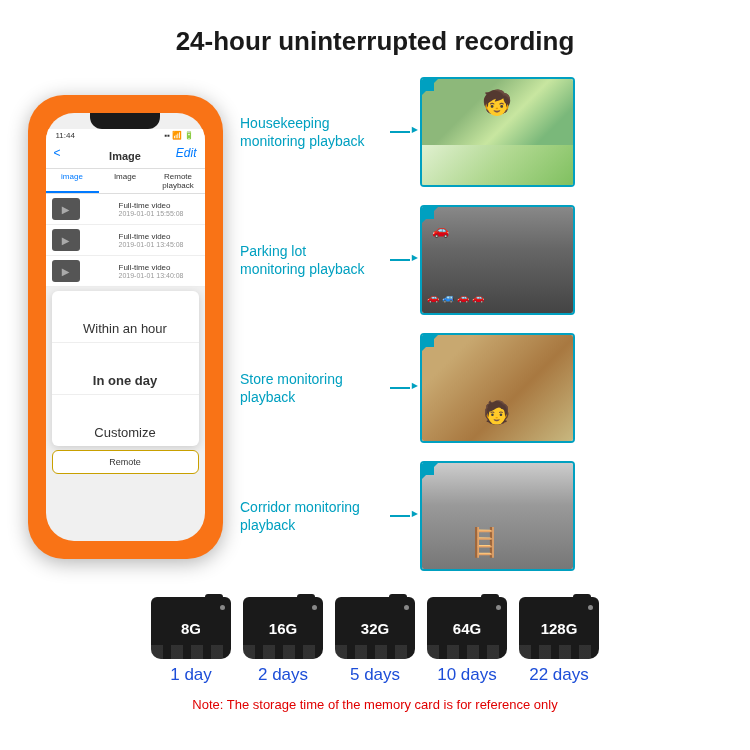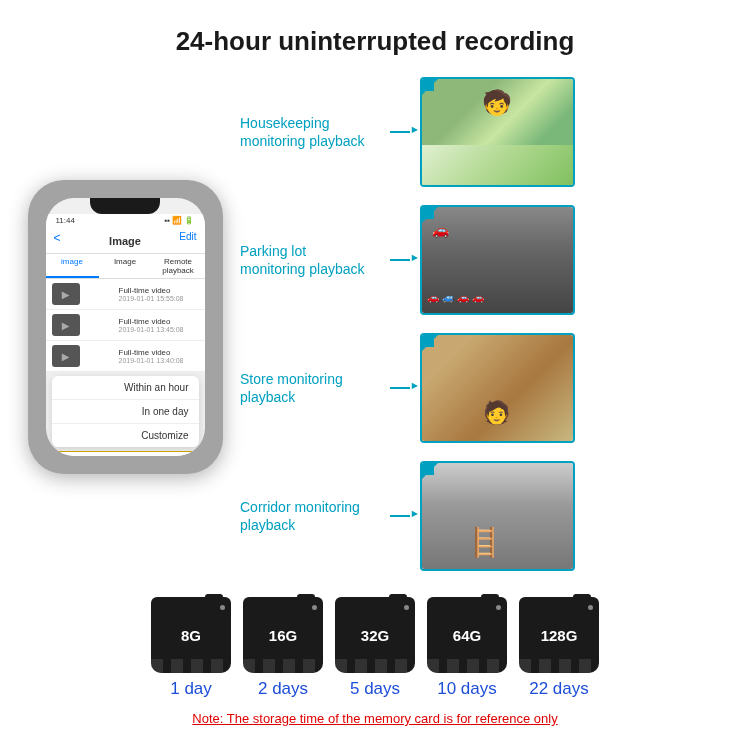--- a/index.html
+++ b/index.html
@@ -34,22 +34,22 @@
     .phone-section {
       width: 210px;
       flex-shrink: 0;
       display: flex;
       align-items: center;
       justify-content: center;
     }
 
     .phone-mockup {
       width: 195px;
-      height: 294px;
-      background: #a3a3a3;
+      height: 464px;
+      background: #f97316;
       border-radius: 36px;
       padding: 18px;
       position: relative;
       box-shadow: 0 4px 20px rgba(0,0,0,0.3);
     }
 
     .phone-screen {
       width: 100%;
       height: 100%;
       background: #f0f0f0;
@@ -97,22 +97,23 @@
     }
     .phone-app-header .title {
       font-size: 11px;
       font-weight: bold;
       color: #333;
     }
     .phone-app-header .edit-btn {
       position: absolute;
       right: 8px;
       top: 4px;
-      font-size: 10px;
+      font-size: 12px;
       color: #007aff;
+      font-style: italic;
     }
 
     
     .phone-tabs {
       display: flex;
       background: #fff;
       border-bottom: 1px solid #ddd;
     }
     .phone-tabs span {
       flex: 1;
@@ -163,31 +164,32 @@
 
     
     .phone-dropdown {
       background: #fff;
       border-radius: 6px;
       margin: 4px 6px;
       overflow: hidden;
       box-shadow: 0 2px 8px rgba(0,0,0,0.15);
     }
     .dropdown-item {
-      text-align: right;
+      text-align: center;
       padding: 6px 10px;
-      font-size: 10px;
+      font-size: 13px;
       color: #333;
       border-bottom: 1px solid #eee;
+      margin-top: 24px;
     }
     .dropdown-item:last-child {
       border-bottom: none;
     }
     .dropdown-item.active {
-      font-weight: normal;
+      font-weight: bold;
     }
     .cancel-btn {
       background: #fff;
       text-align: center;
       margin: 4px 6px;
       padding: 6px;
       font-size: 9px;
       color: #333;
       border-radius: 6px;
       border: 1px solid #c8a000;
@@ -364,21 +366,21 @@
 
     .storage-card {
       display: flex;
       flex-direction: column;
       align-items: center;
       gap: 6px;
     }
 
     .sd-card {
       width: 80px;
-      height: 76px;
+      height: 62px;
       background: #1a1a1a;
       border-radius: 6px 6px 10px 10px;
       position: relative;
       display: flex;
       align-items: center;
       justify-content: center;
       color: white;
       font-weight: bold;
       font-size: 15px;
     }
@@ -428,21 +430,20 @@
     .storage-days {
       font-size: 17px;
       color: #1d4ed8;
     }
 
     .storage-note {
       font-size: 13px;
       color: #e00000;
       text-align: left;
       margin-top: 4px;
-      text-decoration: underline;
     }
   </style>
 </head>
 <body>
 
 <div class="header">
   <h1>24-hour uninterrupted recording</h1>
 </div>
 
 <div class="main-content">
@@ -486,21 +487,21 @@
               <div class="video-title">Full-time video</div>
               <div class="video-date">2019-01-01 13:40:08</div>
             </div>
           </div>
         </div>
         <div class="phone-dropdown">
           <div class="dropdown-item">Within an hour</div>
           <div class="dropdown-item active">In one day</div>
           <div class="dropdown-item">Customize</div>
         </div>
-        <div class="cancel-btn">Within</div>
+        <div class="cancel-btn">Remote</div>
       </div>
     </div>
   </div>
 
   <div class="right-section">
 
     <div class="monitoring-row">
       <div class="monitoring-label">Housekeeping<br>monitoring playback</div>
       <div class="arrow-connector"></div>
       <div class="monitoring-photo">

